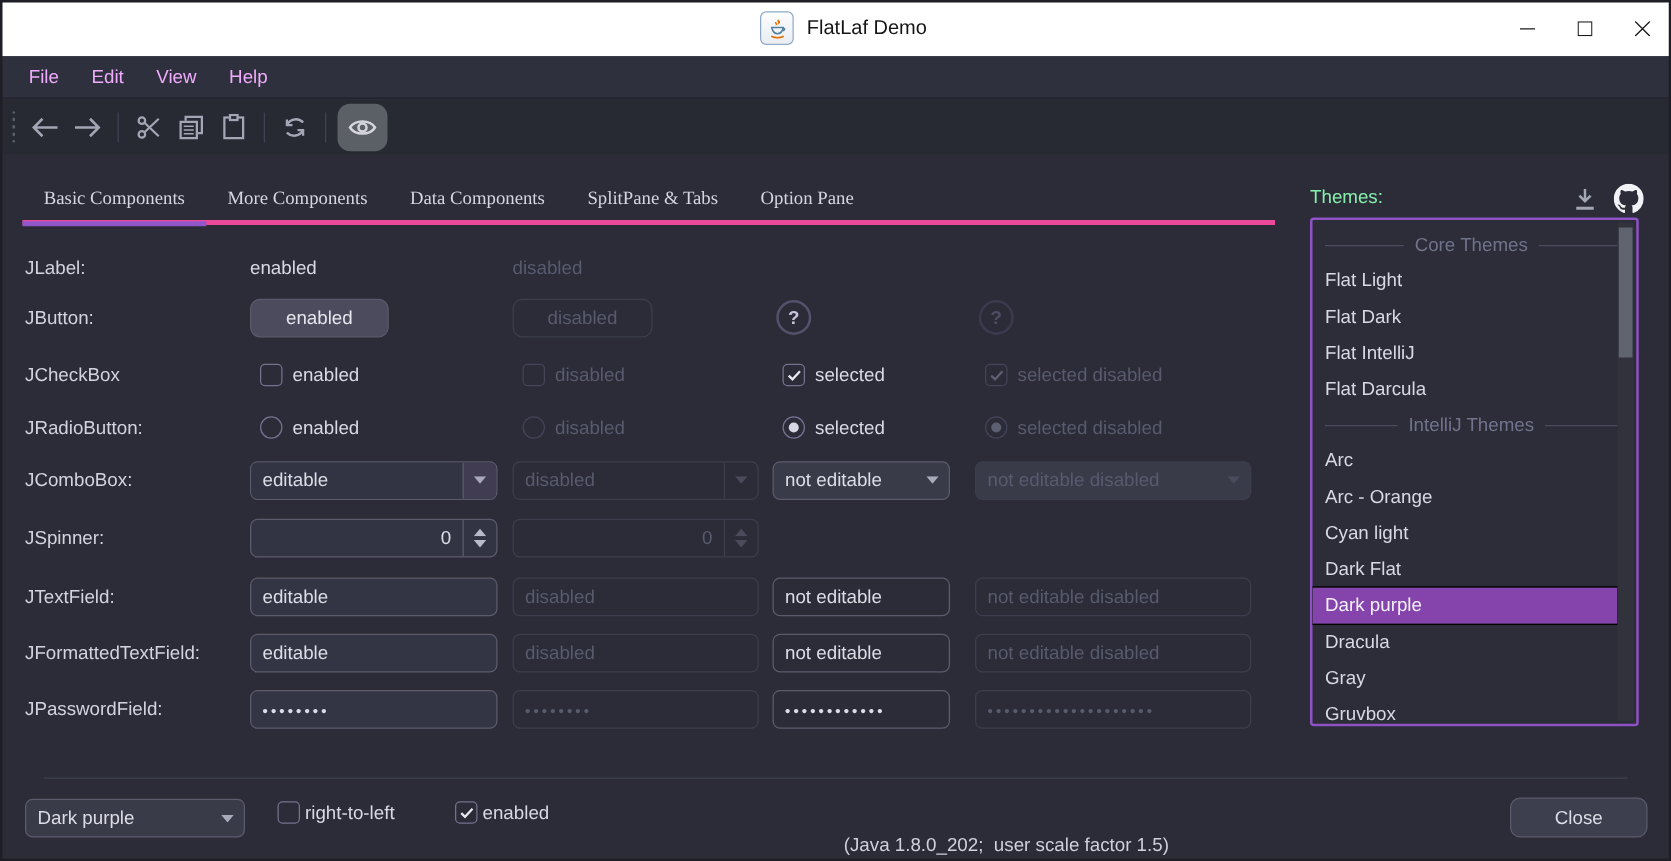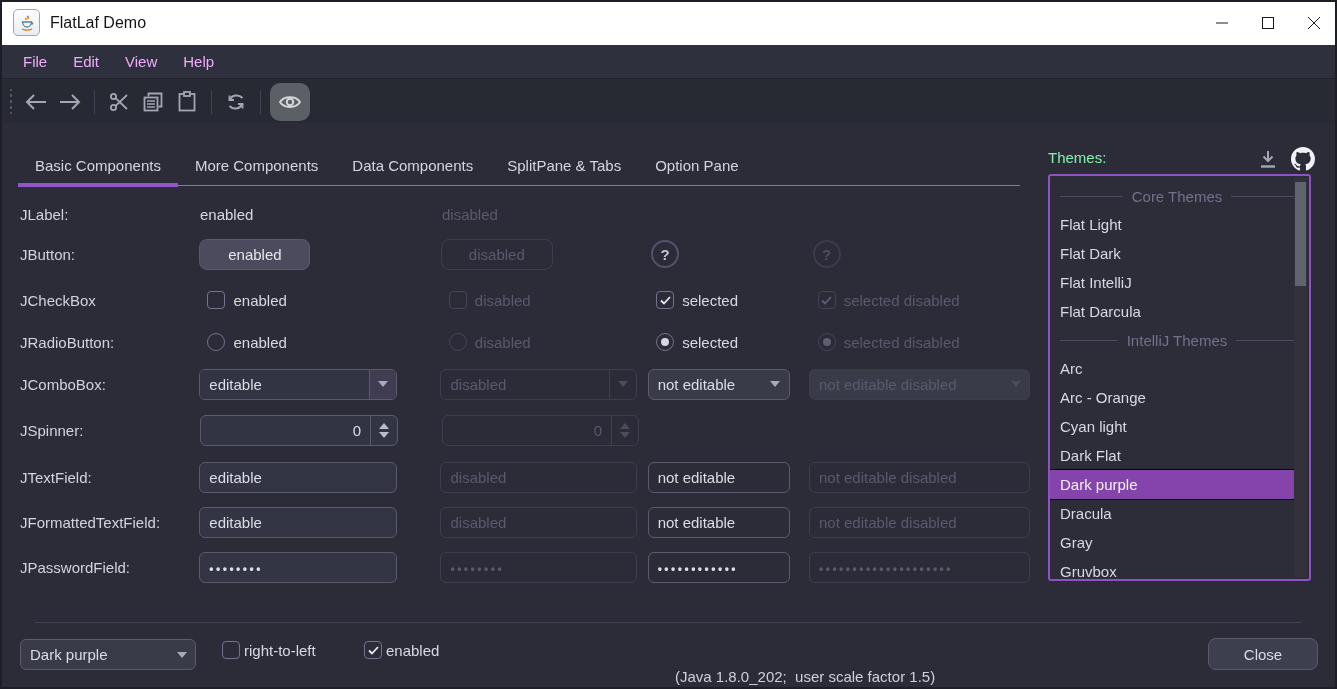--- a/index.html
+++ b/index.html
@@ -3,48 +3,48 @@
 <meta charset="utf-8">
 <style>
   * { margin:0; padding:0; box-sizing:border-box; }
   html,body { width:1337px; height:689px; background:#1e1f26; }
   body { font-family:"Liberation Sans", sans-serif; font-size:15px; color:#d8d9e3; }
 
   .window { position:relative; width:1337px; height:689px; background:#2b2c37; overflow:hidden; }
   .window-frame { position:absolute; inset:0; border:2px solid #1e1f26; pointer-events:none; z-index:50; }
 
   
-  .titlebar { position:absolute; left:0; top:0; width:100%; height:45px; background:#ffffff; display:flex; align-items:center; }
+  .titlebar { position:absolute; left:0; top:0; width:100%; height:45px; background:#ffffff; display:flex; align-items:center;justify-content:center; }
   .app-icon { width:27px; height:27px; margin-left:13px; border:1px solid #8fa9c6; border-radius:5px; background:linear-gradient(#fdfdfd,#e9edf2); display:flex; align-items:center; justify-content:center; }
   .titlebar-title { margin-left:10px; color:#151515; font-size:16px; }
   .win-controls { position:absolute; right:0; top:0; height:45px; display:flex; }
   .win-btn { width:46px; height:45px; display:flex; align-items:center; justify-content:center; color:#1a1a1a; }
 
   
   .menubar { position:absolute; left:0; top:45px; width:100%; height:34px; background:#2e303d; border-bottom:1px solid #20212a; display:flex; align-items:center; padding-left:10px; }
   .menu-item { padding:0 13px; height:34px; display:flex; align-items:center; color:#f0abfc; }
 
   
   .toolbar { position:absolute; left:0; top:80px; width:100%; height:43px; background:#272933; display:flex; align-items:center; padding-left:5px; }
   .tb-grip { width:8px; height:26px; display:flex; flex-direction:column; justify-content:space-between; align-items:center; margin:0 4px 0 2px; }
   .tb-grip i { width:2.6px; height:2.6px; border-radius:50%; background:#5d6070; }
   .tb-btn { width:32px; height:32px; display:flex; align-items:center; justify-content:center; color:#a3a6b4; border-radius:8px; margin:0 1px; }
   .tb-sep { width:1px; height:24px; background:#414355; margin:0 7px; }
   .tb-toggle { width:40px; height:38px; background:#5b5f66; border-radius:10px; color:#d4d6dc; display:flex; align-items:center; justify-content:center; margin-left:2px; }
 
   
-  .tabbar { position:absolute; left:18px; top:145px; width:1002px; height:41px; display:flex; border-bottom:1px solid #ec4899; }
+  .tabbar { position:absolute; left:18px; top:139px; width:1002px; height:41px; display:flex; border-bottom:4px solid #ec4899;font-family:Liberation Serif, serif; }
   .tab { position:relative; padding:0 17px; display:flex; align-items:center; color:#d4d5df; height:41px; }
   .tab.selected .tab-underline { position:absolute; left:0; right:0; bottom:-1px; height:4px; background:#9156c9; }
 
   
   .crow { position:absolute; left:20px; width:1010px; display:flex; align-items:center; height:32px; }
   .sl { width:180px; color:#d2d3dd; }
   .s1 { width:210px; display:flex; align-items:center; }
-  .s2 { width:208px; display:flex; align-items:center;margin-left:32px; }
+  .s2 { width:208px; display:flex; align-items:center; }
   .s3 { width:162px; display:flex; align-items:center; }
   .s4 { width:221px; display:flex; align-items:center; }
   .dis-text { color:#585a6e; }
 
   .jbtn { height:31px; border-radius:8px; display:flex; align-items:center; justify-content:center; }
   .jbtn.en { width:111px; background:#4c4b5d; border:1px solid #5a596c; color:#e6e6ee; }
   .jbtn.dis { width:112px; background:transparent; border:1px solid #3d3e4d; color:#585a6e; }
 
   .helpbtn { width:28px; height:28px; border-radius:50%; display:flex; align-items:center; justify-content:center; font-weight:bold; font-size:15px; margin-left:3px; }
   .helpbtn.en { border:2px solid #55516c; color:#c9c2dd; }

